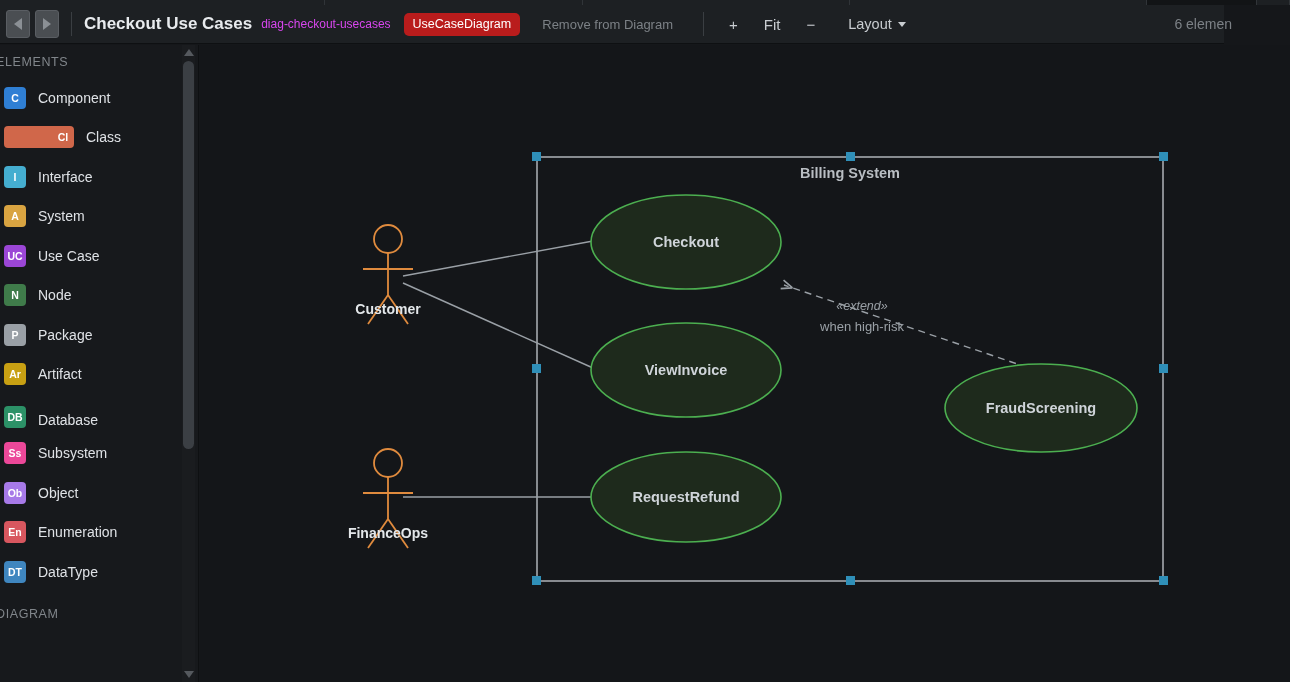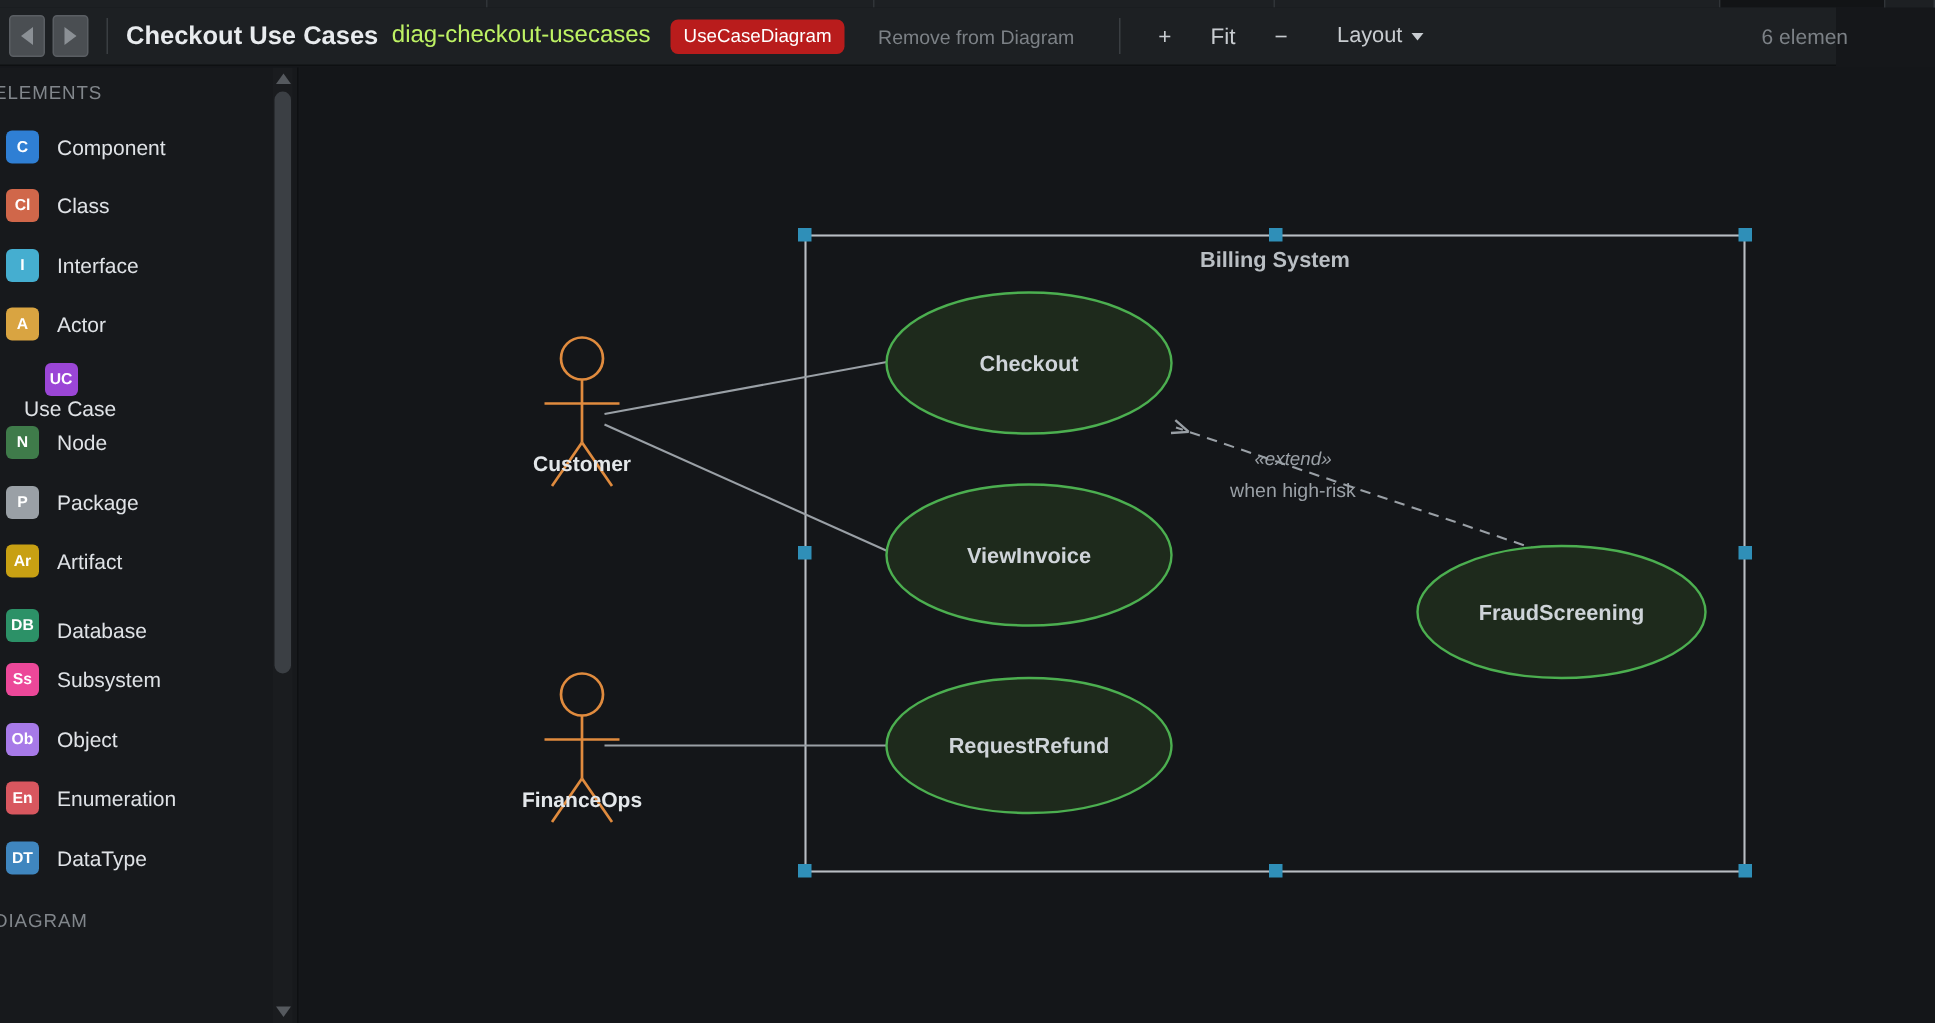--- a/index.html
+++ b/index.html
@@ -70,22 +70,22 @@
     background: #3a3e42;
     margin: 0 12px;
   }
   .doc-title {
     font-size: 17px;
     font-weight: bold;
     color: #e8ebee;
     white-space: nowrap;
   }
   .doc-id {
-    font-size: 16px;
-    color: #bef264;
+    font-size: 12px;
+    color: #d946ef;
     margin-left: 9px;
     white-space: nowrap;
   }
   .badge {
     margin-left: 13px;
     background: #b91c1c;
     color: #ffffff;
     font-size: 12.5px;
     padding: 4px 9px 5px;
     border-radius: 5px;
@@ -279,32 +279,32 @@
 
 <div class="sidebar">
 
   <div class="sec-head" style="top:10px;">ELEMENTS</div>
 
   <div class="palette-item" style="top:39px;">
     <span class="pal-icon" style="background:#2f7fd4;">C</span>
     <span class="pal-label">Component</span>
   </div>
   <div class="palette-item" style="top:78px;">
-    <span class="pal-icon" style="background:#d0674a;">Cl</span>
+    <span class="pal-icon" style="background:#d0674a;padding-left:48px;">Cl</span>
     <span class="pal-label">Class</span>
   </div>
   <div class="palette-item" style="top:118px;">
     <span class="pal-icon" style="background:#45aed0;">I</span>
     <span class="pal-label">Interface</span>
   </div>
   <div class="palette-item" style="top:157px;">
     <span class="pal-icon" style="background:#d9a441;">A</span>
-    <span class="pal-label">Actor</span>
-  </div>
-  <div class="palette-item" style="top:197px;flex-direction:column;">
+    <span class="pal-label">System</span>
+  </div>
+  <div class="palette-item" style="top:197px;">
     <span class="pal-icon" style="background:#9b46d6;">UC</span>
     <span class="pal-label">Use Case</span>
   </div>
   <div class="palette-item" style="top:236px;">
     <span class="pal-icon" style="background:#3f7b4a;">N</span>
     <span class="pal-label">Node</span>
   </div>
   <div class="palette-item" style="top:276px;">
     <span class="pal-icon" style="background:#9aa0a6;">P</span>
     <span class="pal-label">Package</span>

